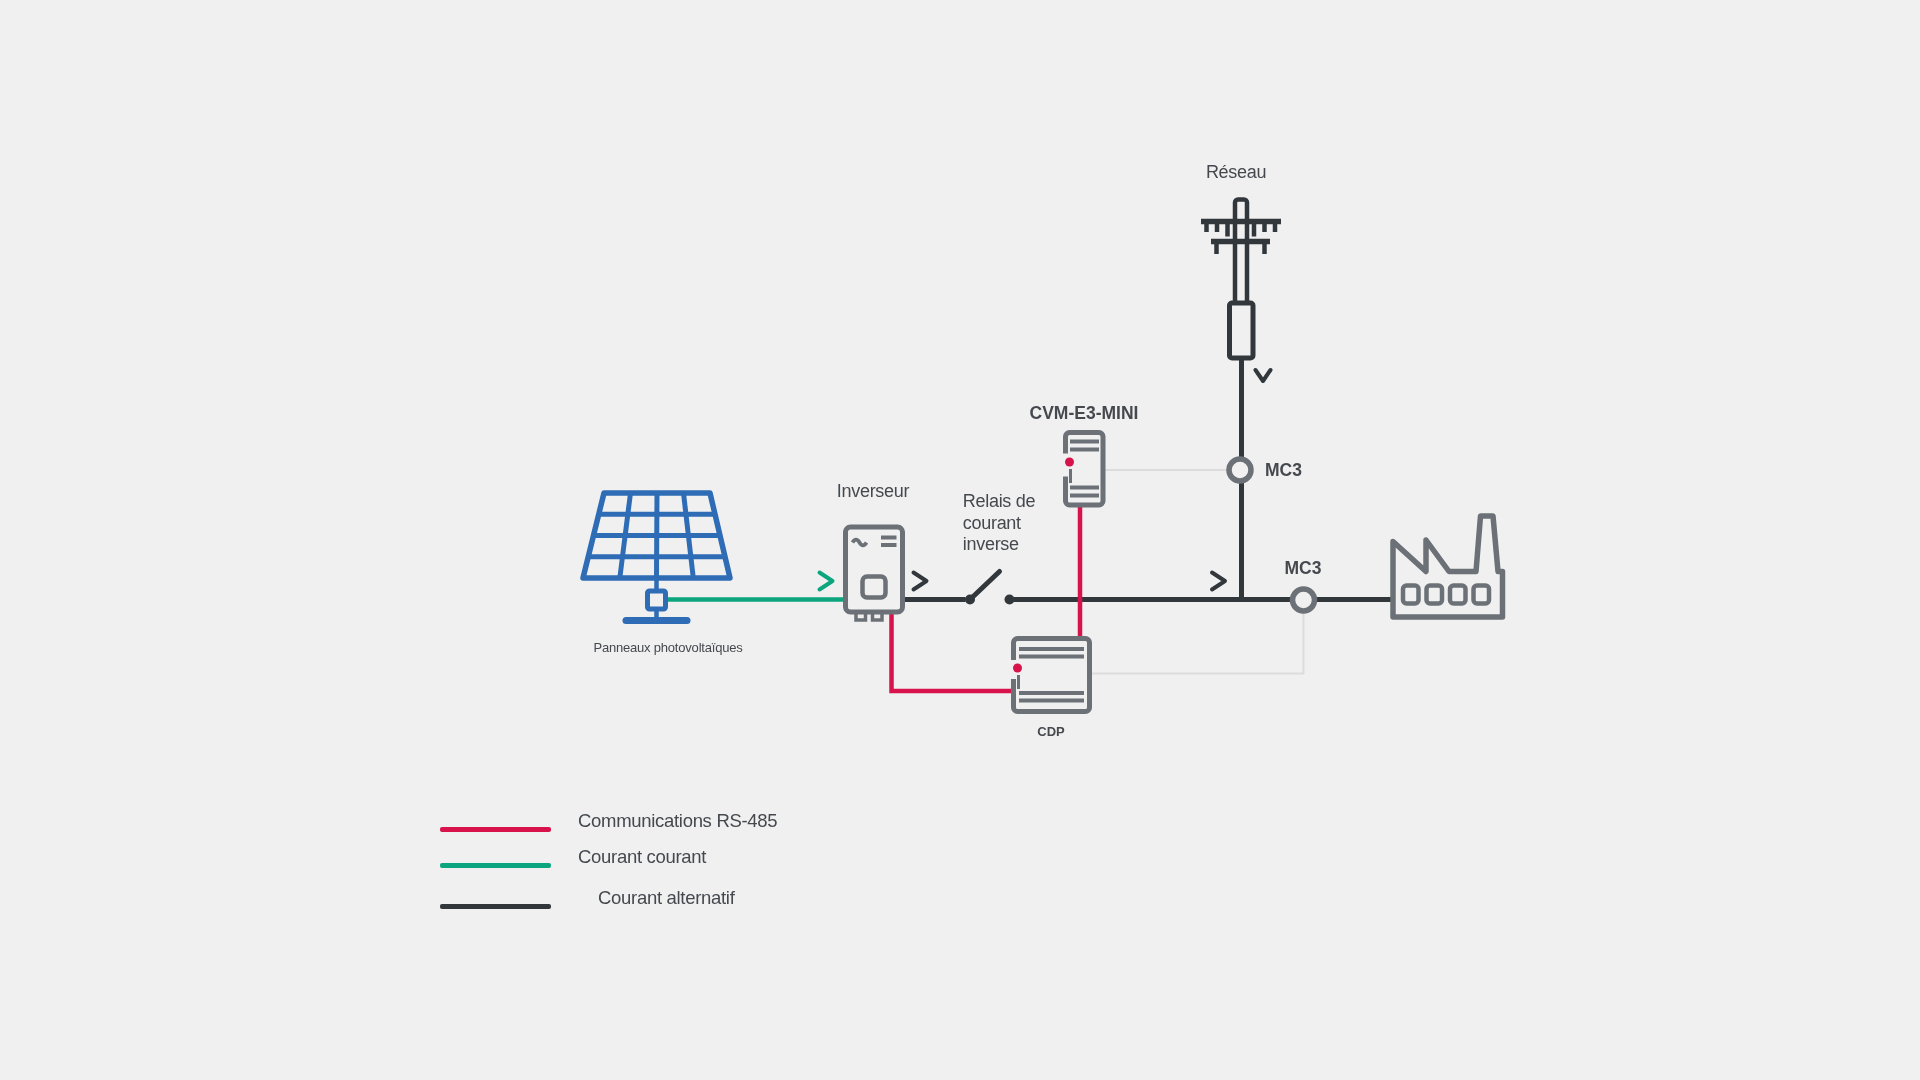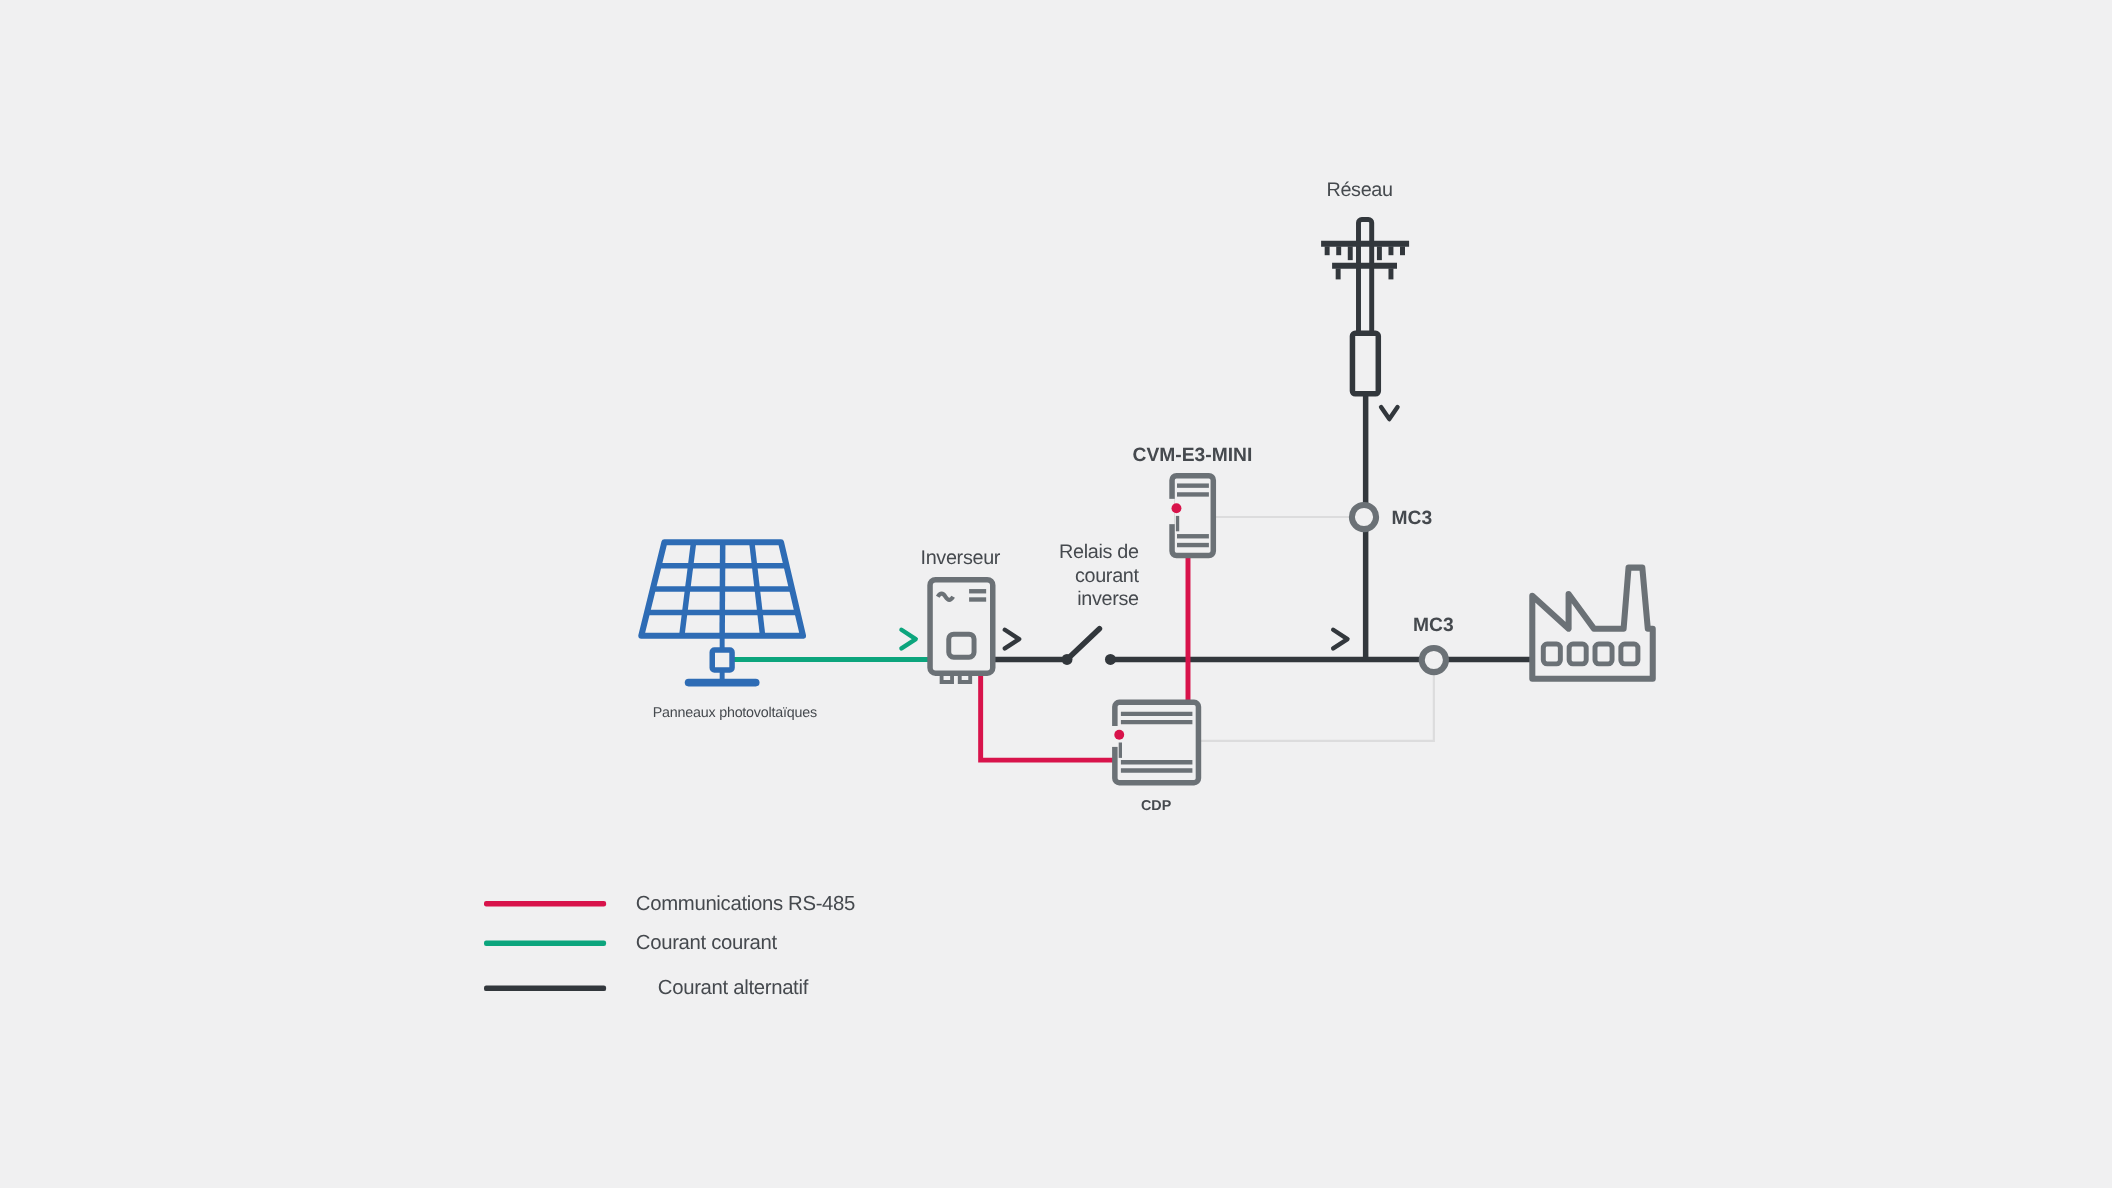--- a/index.html
+++ b/index.html
@@ -32,23 +32,23 @@
   .f-bg{fill:var(--background);}
   .f-none{fill:none;}
   .f-dark{fill:var(--line-dark);}
   .f-red{fill:var(--accent-red);}
   .lbl{
     position:absolute;color:var(--text);white-space:nowrap;
     font-size:18px;letter-spacing:-0.3px;line-height:1.15;
   }
   .center{transform:translateX(-50%);}
   .bold{font-weight:700;letter-spacing:0;}
-  .pre{white-space:pre-line;text-align:right;}
+  .pre{white-space:pre-line;text-align:left;}
   .legend-row{
-    position:absolute;left:427px;display:flex;align-items:center;height:22px;
+    position:absolute;left:427px;display:flex;align-items:flex-end;height:22px;
   }
   .legend-swatch{width:111px;height:5px;border-radius:2px;flex:0 0 auto;}
   .legend-label{
     margin-left:27px;color:var(--text);font-size:18.5px;letter-spacing:-0.3px;
   }
 </style>
 </head>
 <body>
 
 <div class="canvas">
@@ -148,21 +148,21 @@
       <rect x="1413.5" y="585.5" width="15.5" height="18" rx="3.5" stroke-width="4.5"></rect>
       <rect x="1437" y="585.5" width="15.5" height="18" rx="3.5" stroke-width="4.5"></rect>
       <rect x="1460.5" y="585.5" width="15.5" height="18" rx="3.5" stroke-width="4.5"></rect>
     </g>
   </svg>
 
   <div class="lbl center" style="left:1223px;top:162px;">Réseau</div>
 
   <div class="lbl center bold" style="left:1071px;top:403px;font-size:17.5px;text-align:center;">CVM-E3-MINI</div>
 
-  <div class="lbl center" style="left:860px;top:497px;">Inverseur</div>
+  <div class="lbl center" style="left:860px;top:481px;">Inverseur</div>
 
   <div class="lbl center pre" style="left:986px;top:491px;line-height:21.5px;">Relais de
 courant
 inverse</div>
 
   <div class="lbl bold" style="left:1252px;top:460px;font-size:17.5px;">MC3</div>
 
   <div class="lbl center bold" style="left:1290px;top:558px;font-size:17.5px;">MC3</div>
 
   <div class="lbl center bold" style="left:1038px;top:725px;font-size:13px;">CDP</div>

